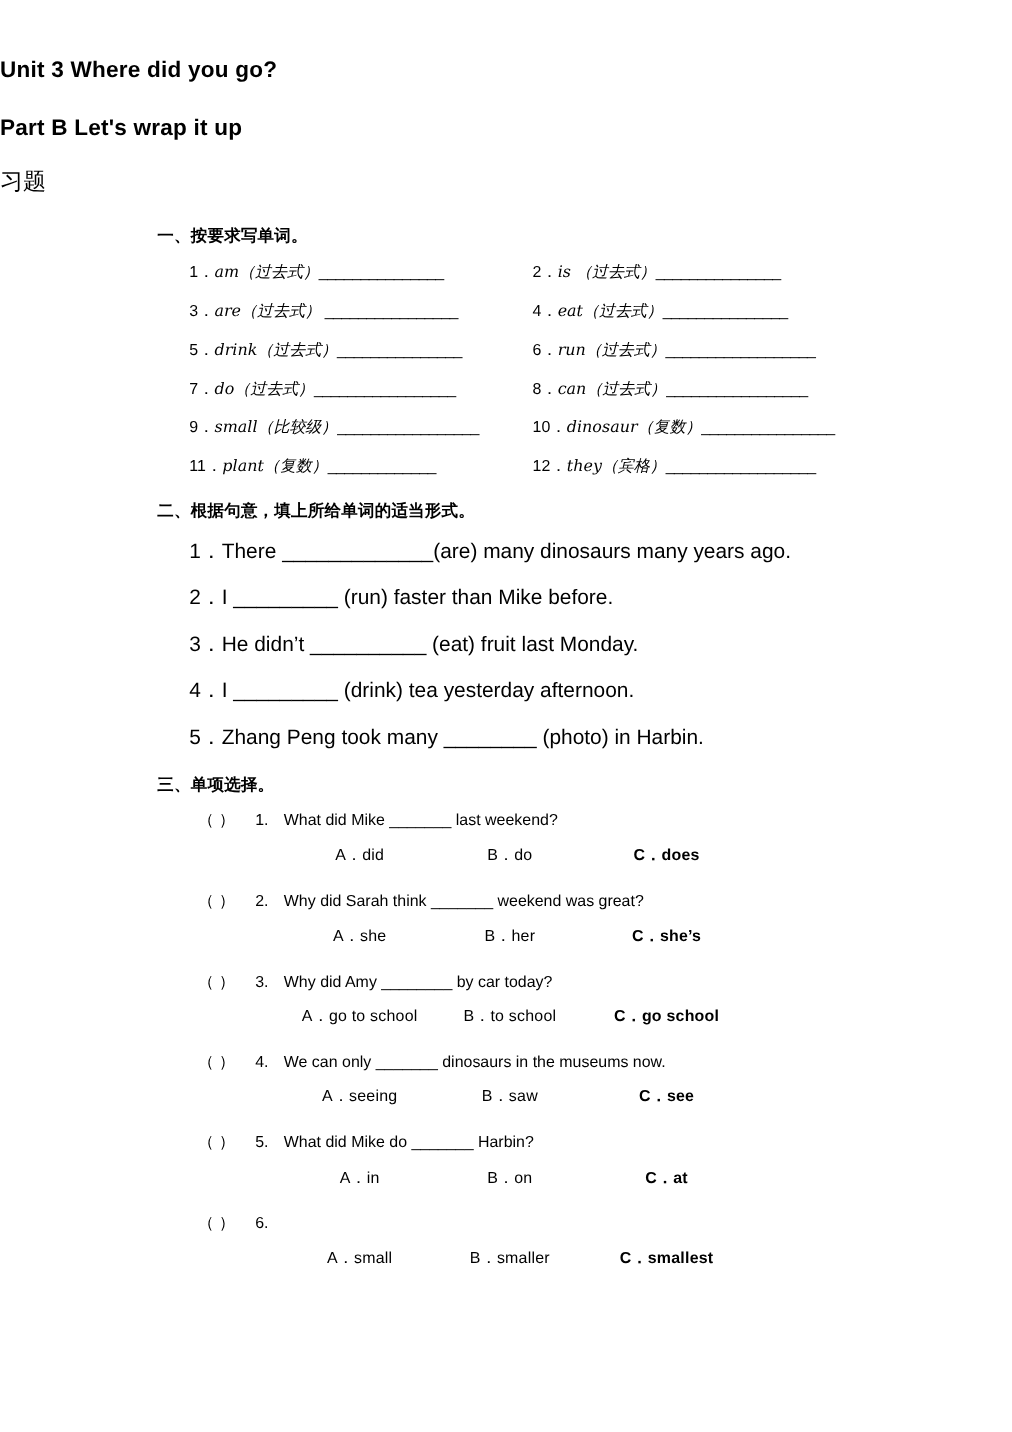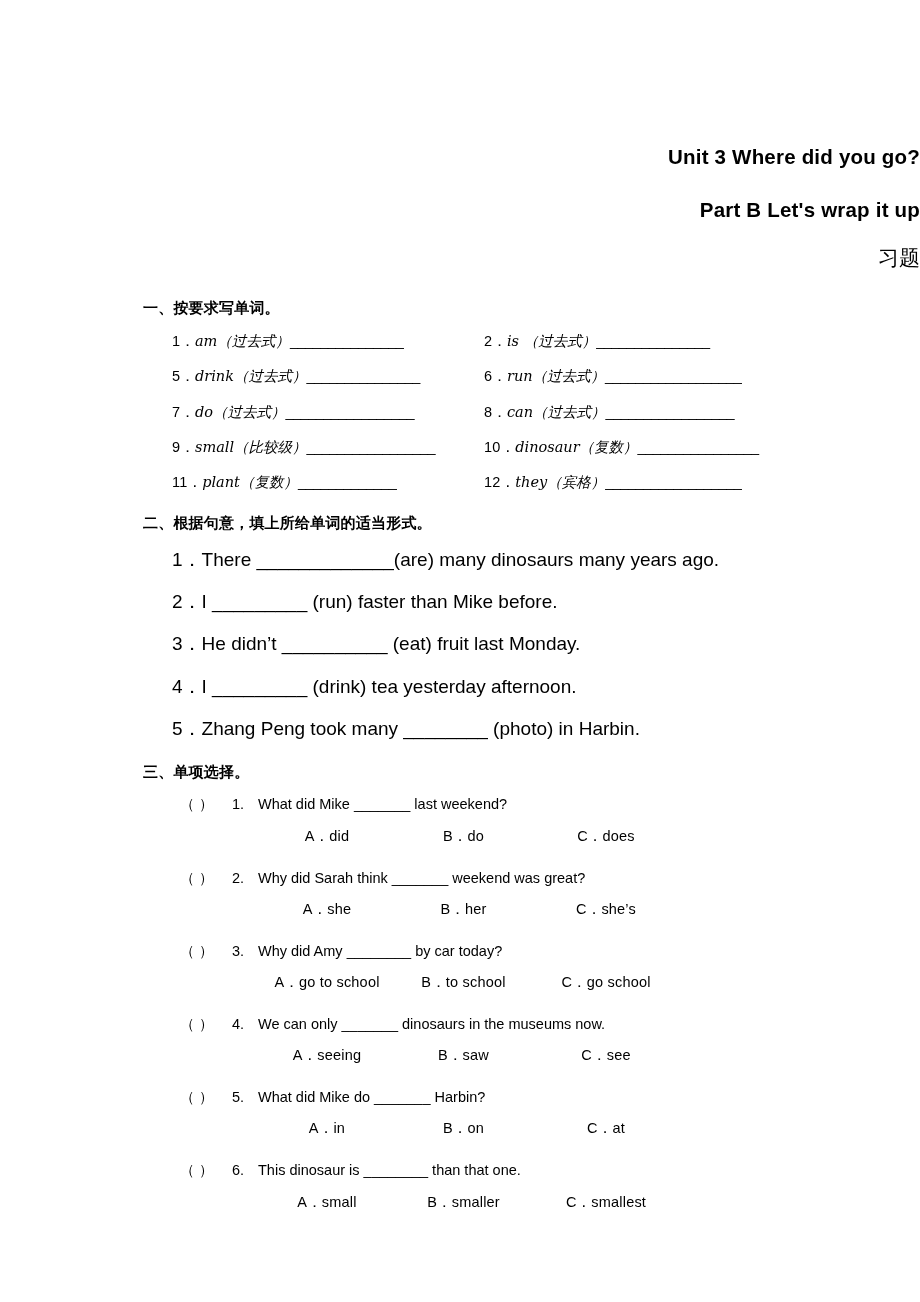--- a/index.html
+++ b/index.html
@@ -18,23 +18,22 @@
   .page {
     position: relative;
     width: 920px;
     height: 1302px;
     padding: 0;
     box-sizing: border-box;
   }
 
   
   .title-block {
-    padding-top: 112px;
-    text-align: right;
-    margin-top: 33px;
+    padding-top: 52px;
+    text-align: left;
   }
   .doc-title {
     font-size: 20.5px;
     font-weight: bold;
     letter-spacing: 0.2px;
     line-height: 1.2;
     margin: 0;
   }
   .doc-subtitle {
     font-size: 20.5px;
@@ -137,21 +136,21 @@
     margin-top: 12px;
     font-size: 14.5px;
     line-height: 1.35;
   }
   .mc-opt {
     white-space: nowrap;
     text-align: center;
   }
   .mc-opt.o1 { width: 138px; }
   .mc-opt.o2 { width: 135px; }
-  .mc-opt.o3 { width: 150px; }
+  .mc-opt.o3 { width: 150px; font-weight: bold; }
   .opt-tag { letter-spacing: 0.2px; }
   .mc-gap { height: 14px; }
 </style>
 </head>
 <body>
 
 <div class="page">
 
   <div class="title-block">
     <div class="doc-title">Unit 3 Where did you go?</div>
@@ -162,20 +161,24 @@
   <div class="content">
 
     <div class="section-head sec-gap-1">一、按要求写单词。</div>
     <div class="word-grid">
 
       <div class="word-row">
         <div class="word-col left"><span class="num">1．</span><span class="cjk">am（过去式）</span><span class="blank">_______________</span></div>
         <div class="word-col right"><span class="num">2．</span><span class="cjk">is （过去式）</span><span class="blank">_______________</span></div>
       </div>
 
+      <div class="word-row">
+        <div class="word-col left"><span class="num">3．</span><span class="cjk">are（过去式）</span><span class="blank"> ________________</span></div>
+        <div class="word-col right"><span class="num">4．</span><span class="cjk">eat（过去式）</span><span class="blank">_______________</span></div>
+      </div>
 
       <div class="word-row">
         <div class="word-col left"><span class="num">5．</span><span class="cjk">drink（过去式）</span><span class="blank">_______________</span></div>
         <div class="word-col right"><span class="num">6．</span><span class="cjk">run（过去式）</span><span class="blank">__________________</span></div>
       </div>
 
       <div class="word-row">
         <div class="word-col left"><span class="num">7．</span><span class="cjk">do（过去式）</span><span class="blank">_________________</span></div>
         <div class="word-col right"><span class="num">8．</span><span class="cjk">can（过去式）</span><span class="blank">_________________</span></div>
       </div>
@@ -271,21 +274,20 @@
           <span class="mc-opt o2 opt-tag">B．on</span>
           <span class="mc-opt o3 opt-tag">C．at</span>
         </div>
       </div>
       <div class="mc-gap"></div>
 
       <div class="mc-block">
         <div class="mc-stem">
           <span class="mc-paren">（    ）</span>
           <span class="mc-qnum">6.</span>
-          <span>This dinosaur is ________ than that one.</span>
         </div>
         <div class="mc-options">
           <span class="mc-opt o1 opt-tag">A．small</span>
           <span class="mc-opt o2 opt-tag">B．smaller</span>
           <span class="mc-opt o3 opt-tag">C．smallest</span>
         </div>
       </div>
 
     </div>
 

